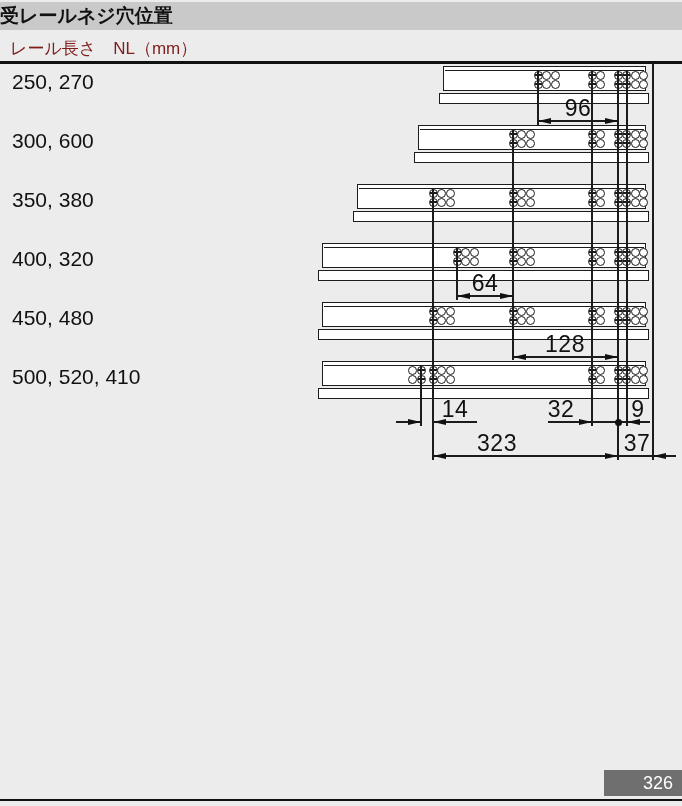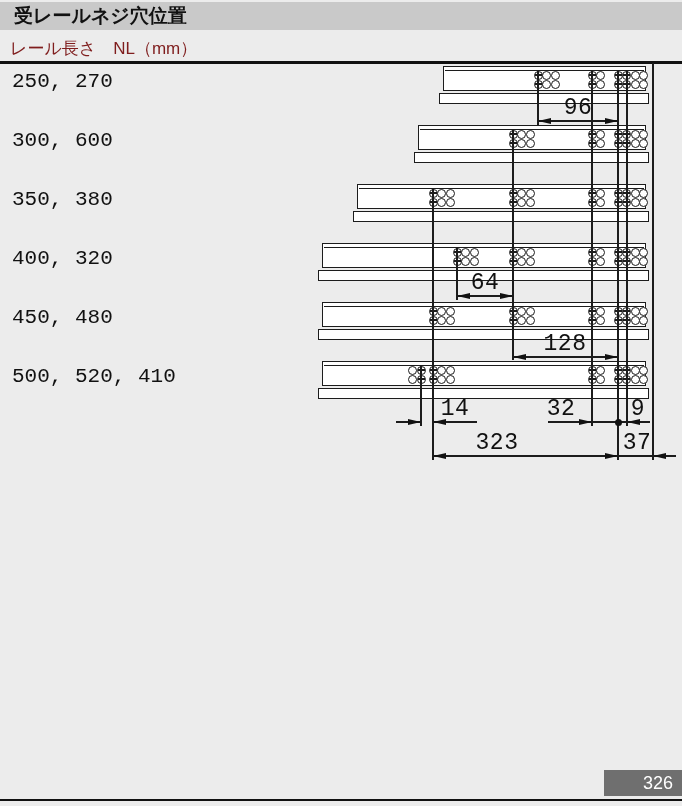--- a/index.html
+++ b/index.html
@@ -1,26 +1,26 @@
 <!DOCTYPE html>
 <html><head>
 <meta charset="utf-8">
 <style>
   html,body{margin:0;padding:0;}
   *{box-sizing:border-box;}
   body{font-family:"Liberation Sans","DejaVu Sans",sans-serif;background:#fff;}
   .page{position:relative;width:682px;height:806px;background:#ececec;overflow:hidden;color:#111;}
   .abs{position:absolute;}
   .title-bar{position:absolute;left:0;top:2px;width:682px;height:28px;background:#c9c9c9;}
-  .title-bar span{display:block;padding-left:14px;line-height:28px;font-size:19px;font-weight:bold;color:#111;}
+  .title-bar span{display:block;padding-left:0;line-height:28px;font-size:19px;font-weight:bold;color:#111;}
   .subtitle{position:absolute;left:10px;top:37px;font-size:17px;color:#7f1d1d;}
   .rule{position:absolute;left:0;width:682px;background:#111;}
   .top-rule{top:61px;height:2.5px;}
   .bottom-rule{top:799px;height:2px;}
-  #diagram{position:absolute;left:0;top:0;width:564px;height:806px;font-family:Liberation Mono, monospace;}
+  #diagram{position:absolute;left:0;top:0;width:564px;height:806px;}
   .row-label{font-size:21px;color:#111;white-space:nowrap;}
   .rail-box{background:#fff;border:1.6px solid #1c1c1c;}
   .rail-strip{background:#fff;border:1.6px solid #1c1c1c;}
   .hline{background:#1c1c1c;}
   .vline{width:1.5px;background:#1c1c1c;}
   .dline{height:1.5px;background:#1c1c1c;}
   .hole{width:9px;height:9px;border:1.3px solid #1c1c1c;border-radius:50%;background:#fff;}
   .hole.crossed::before{content:'';position:absolute;left:50%;top:0;bottom:0;width:1.2px;margin-left:-0.6px;background:#1c1c1c;}
   .hole.crossed::after{content:'';position:absolute;top:50%;left:0;right:0;height:1.2px;margin-top:-0.6px;background:#1c1c1c;}
   .dim-label{font-size:23px;letter-spacing:0.5px;color:#111;text-align:center;line-height:1;}

